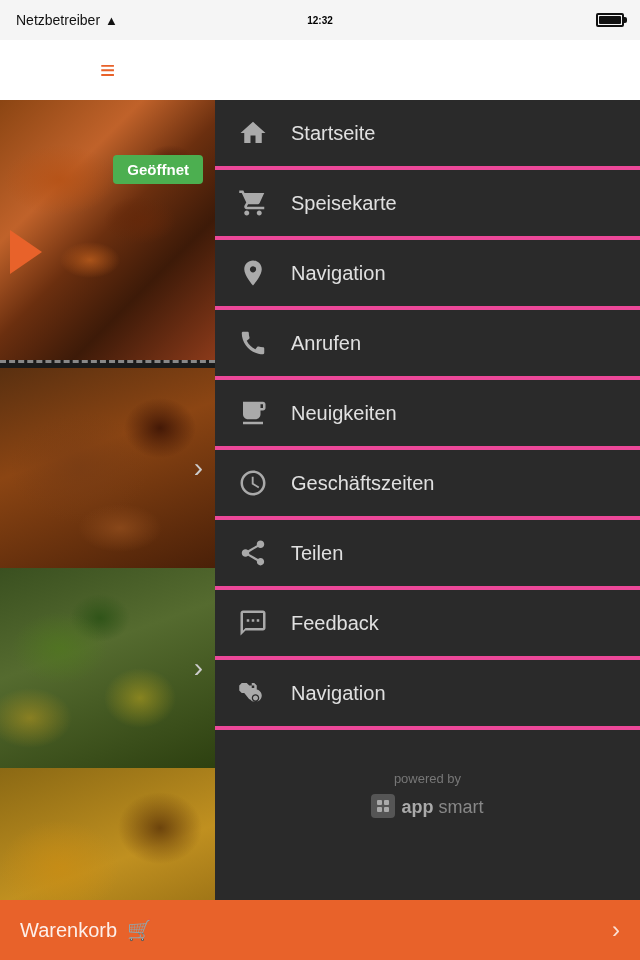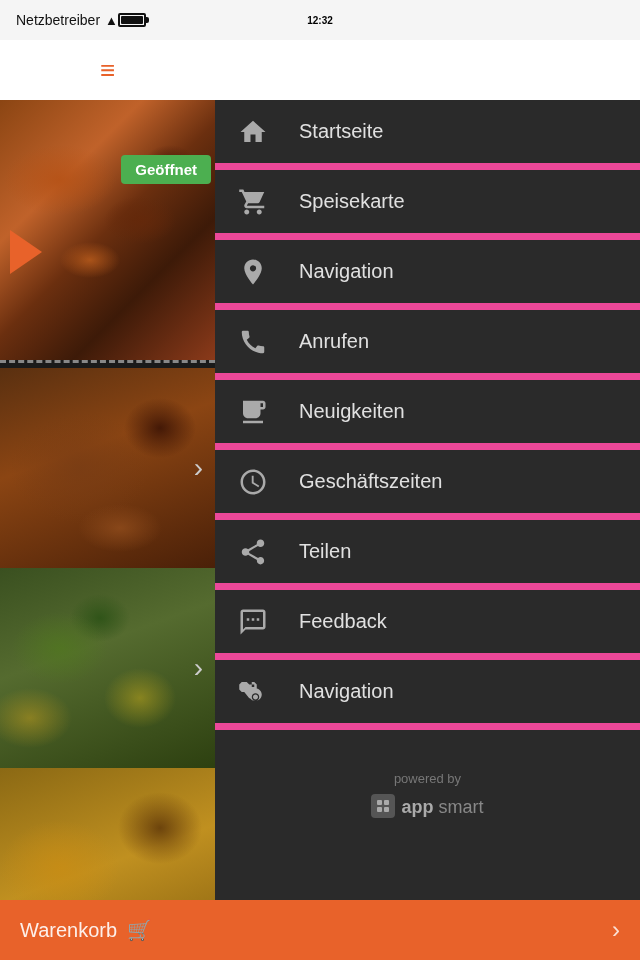--- a/index.html
+++ b/index.html
@@ -12,21 +12,21 @@
       position: relative;
     }
 
     
     .status-bar {
       width: 640px;
       height: 40px;
       background: #f5f5f5;
       display: flex;
       align-items: center;
-      justify-content: flex-start;
+      justify-content: space-between;
       padding: 0 16px;
       position: relative;
       z-index: 100;
     }
     .status-carrier {
       font-size: 14px;
       font-weight: 500;
       color: #111;
       display: flex;
       align-items: center;
@@ -126,21 +126,21 @@
       background: 
         radial-gradient(ellipse 80px 50px at 60px 80px, rgba(180,80,20,0.8) 0%, transparent 70%),
         radial-gradient(ellipse 60px 40px at 140px 120px, rgba(100,40,10,0.9) 0%, transparent 60%),
         radial-gradient(ellipse 50px 30px at 90px 160px, rgba(200,100,30,0.7) 0%, transparent 60%),
         radial-gradient(ellipse 40px 25px at 170px 60px, rgba(80,30,10,0.8) 0%, transparent 60%);
     }
     
     .geoeffnet-badge {
       position: absolute;
       top: 55px;
-      right: 4px;
+      right: 12px;
       background: #4CAF50;
       color: white;
       font-size: 15px;
       font-weight: 700;
       padding: 6px 14px;
       border-radius: 4px;
       z-index: 10;
     }
     
     .orange-arrow {
@@ -238,22 +238,22 @@
       background: #2a2a2a;
       flex-shrink: 0;
     }
 
     .menu-item {
       width: 100%;
       height: 70px;
       display: flex;
       align-items: center;
       padding: 0 20px;
-      gap: 28px;
-      border-bottom: 7px solid #ec4899;
+      gap: 20px;
+      border-bottom: 4px solid #ec4899;
       cursor: pointer;
     }
     .menu-icon {
       width: 36px;
       height: 36px;
       display: flex;
       align-items: center;
       justify-content: center;
       flex-shrink: 0;
     }

